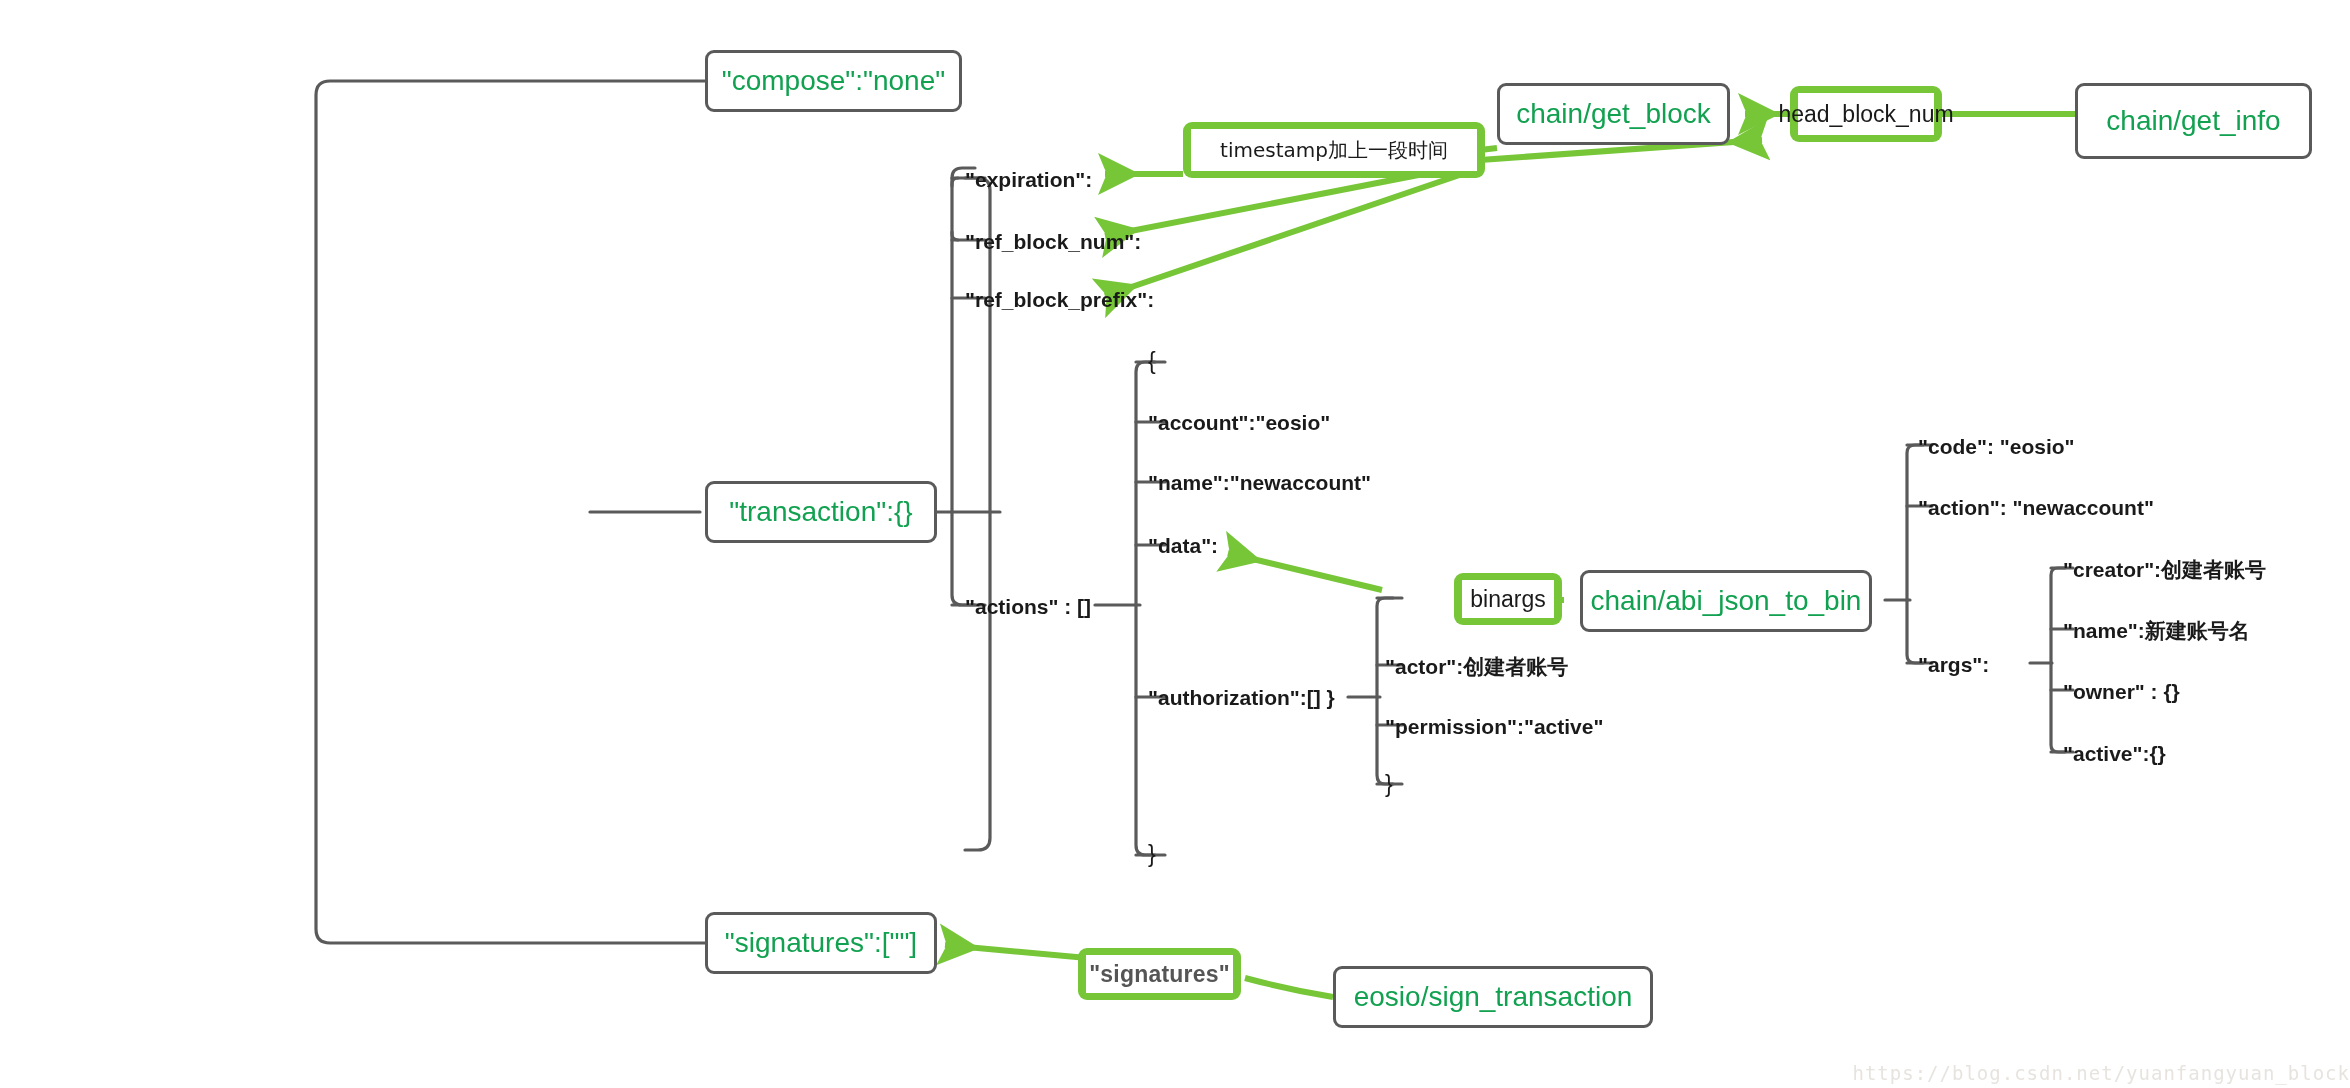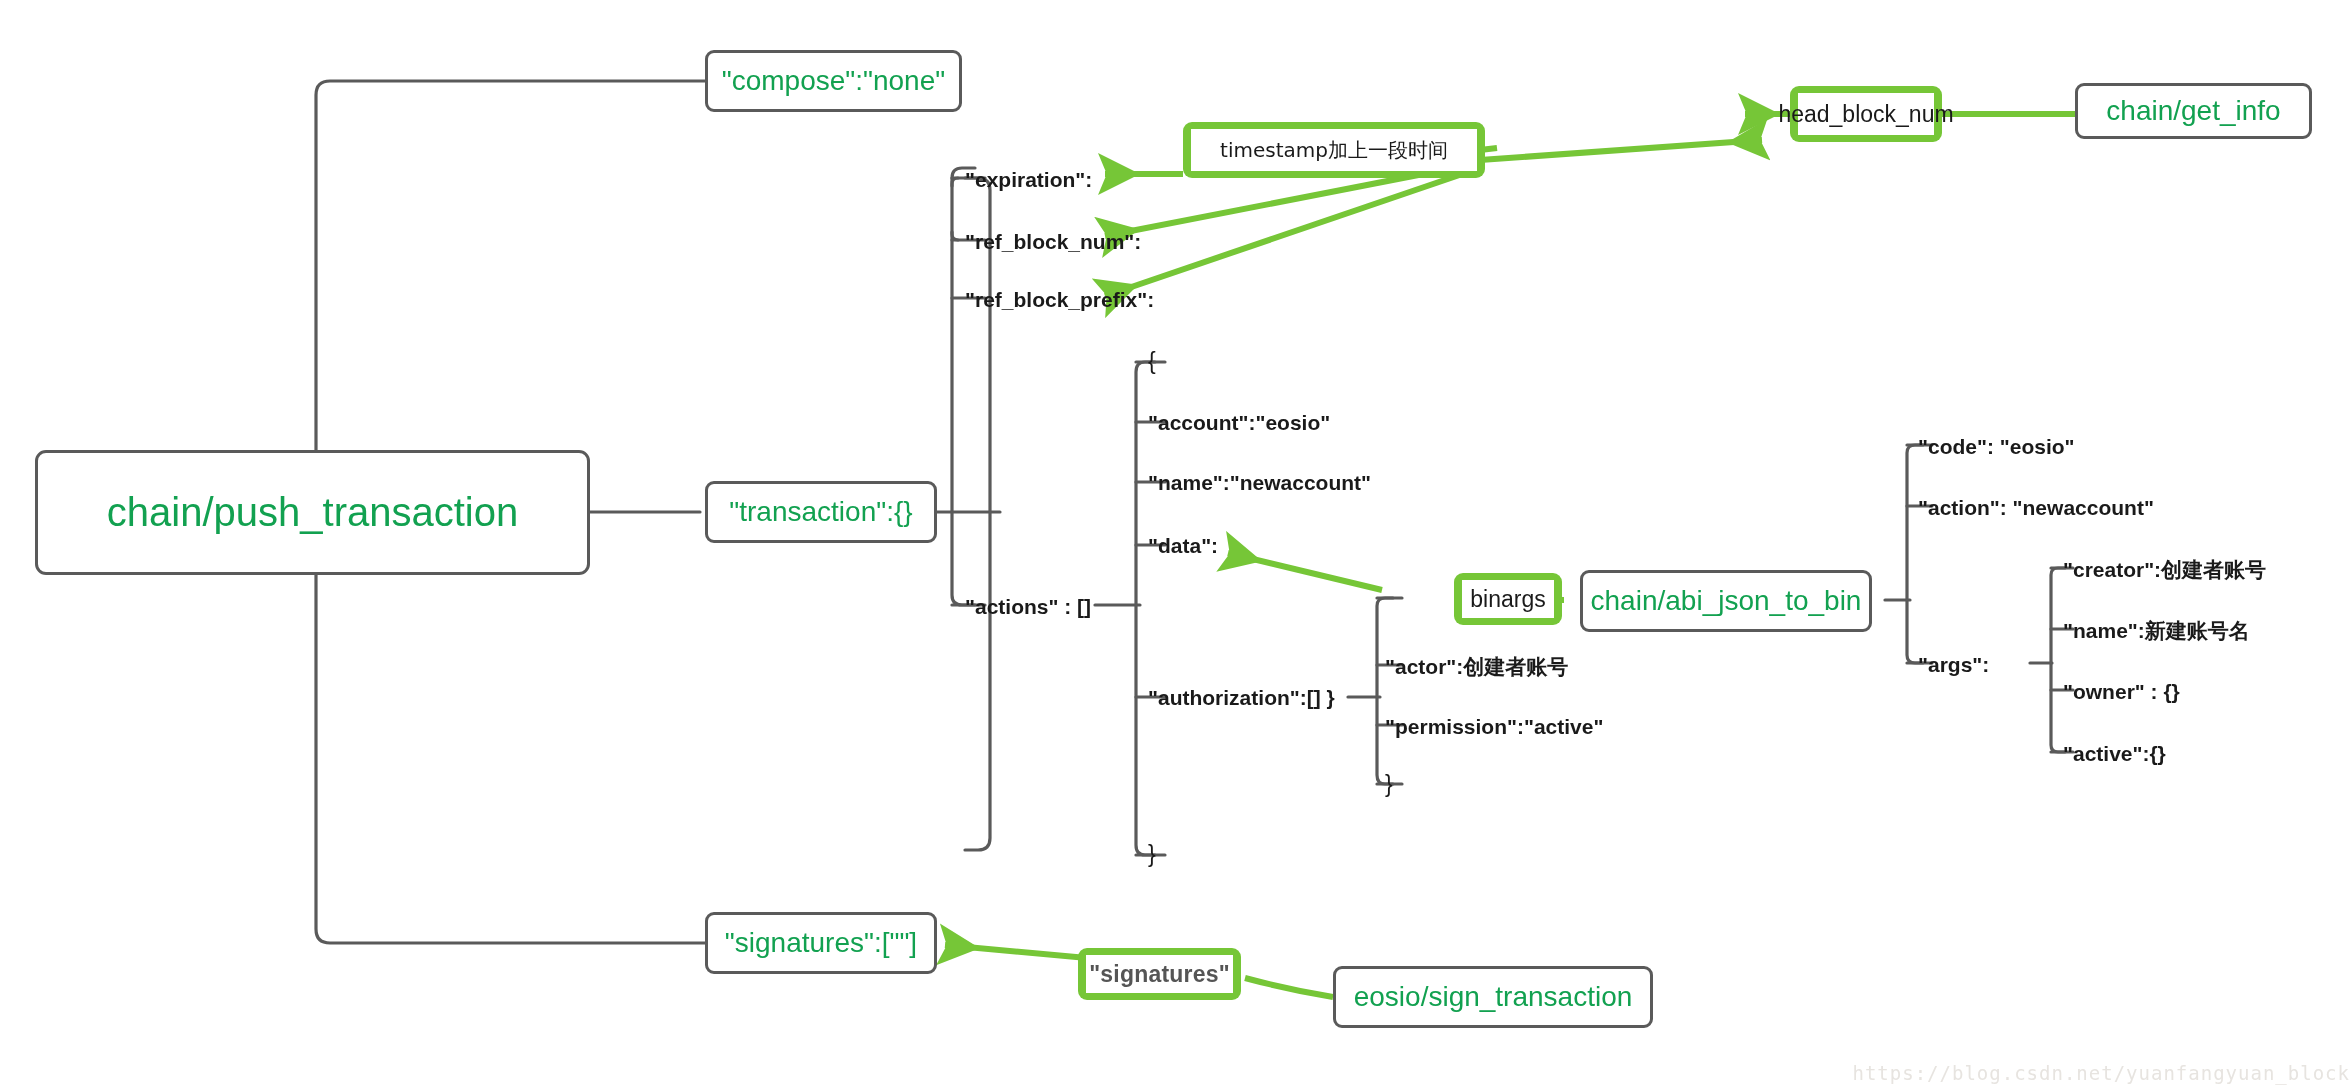--- a/index.html
+++ b/index.html
@@ -201,38 +201,38 @@
       <path d="M 2075 114 L 1942 114"></path>
 
       <path d="M 1480 150 L 1497 148"></path>
 
       <path d="M 1564 600 Q 1500 600 1460 587"></path>
 
       <path d="M 1333 997 Q 1290 990 1245 978"></path>
     </g>
   </svg>
 
-  <div class="node root" style="left:35px; top:450px; width:555px; height:125px;">
-    <span>chain/push_transaction</span>
-  </div>
 
   <div class="node api" style="left:705px; top:50px; width:257px; height:62px;">
     <span>"compose":"none"</span>
   </div>
 
   <div class="node api" style="left:705px; top:481px; width:232px; height:62px;">
     <span>"transaction":{}</span>
   </div>
 
   <div class="node api" style="left:705px; top:912px; width:232px; height:62px;">
     <span>"signatures":[""]</span>
   </div>
 
-
-  <div class="node api" style="left:2075px; top:83px; width:237px; height:56px;">
+  <div class="node api" style="left:1497px; top:83px; width:233px; height:62px;">
+    <span>chain/get_block</span>
+  </div>
+
+  <div class="node api" style="left:2075px; top:83px; width:237px; height:76px;">
     <span>chain/get_info</span>
   </div>
 
   <div class="node api" style="left:1580px; top:570px; width:292px; height:62px;align-items:center;">
     <span>chain/abi_json_to_bin</span>
   </div>
 
   <div class="node api" style="left:1333px; top:966px; width:320px; height:62px;">
     <span>eosio/sign_transaction</span>
   </div>

